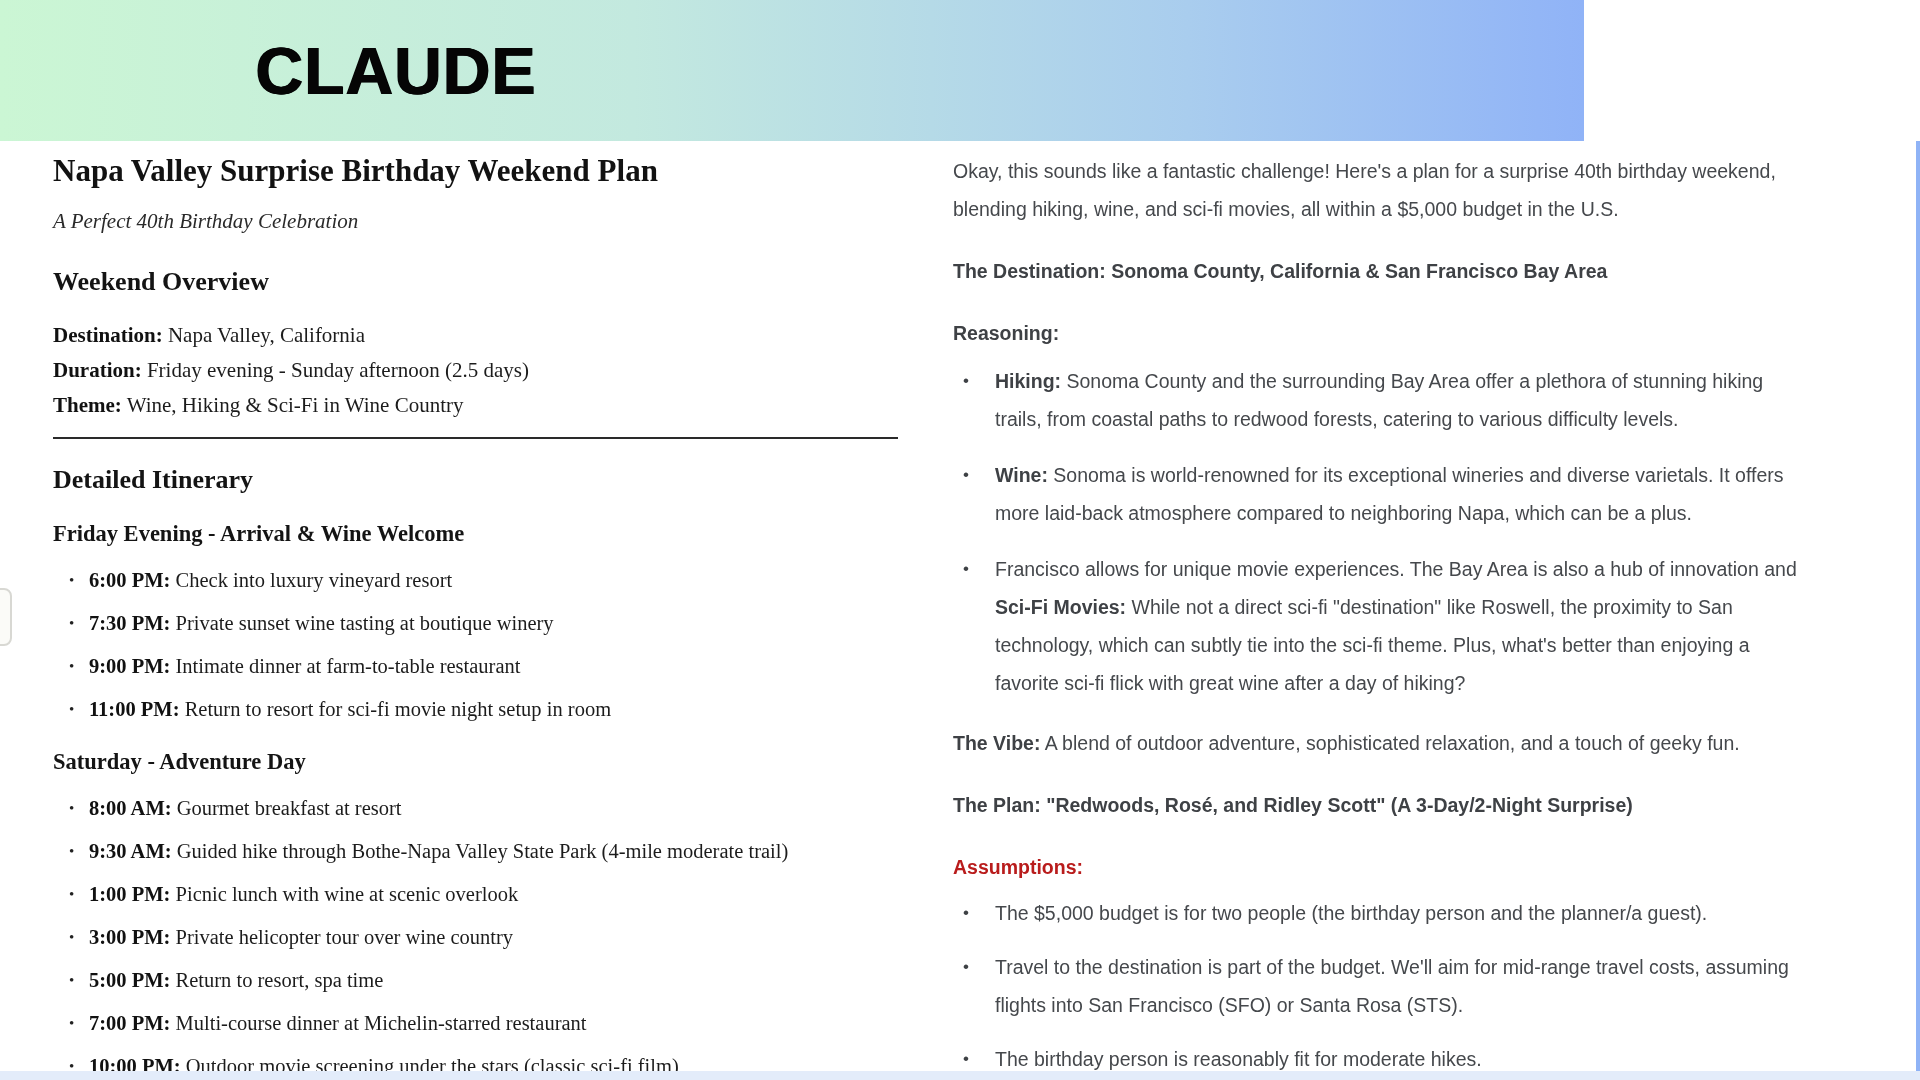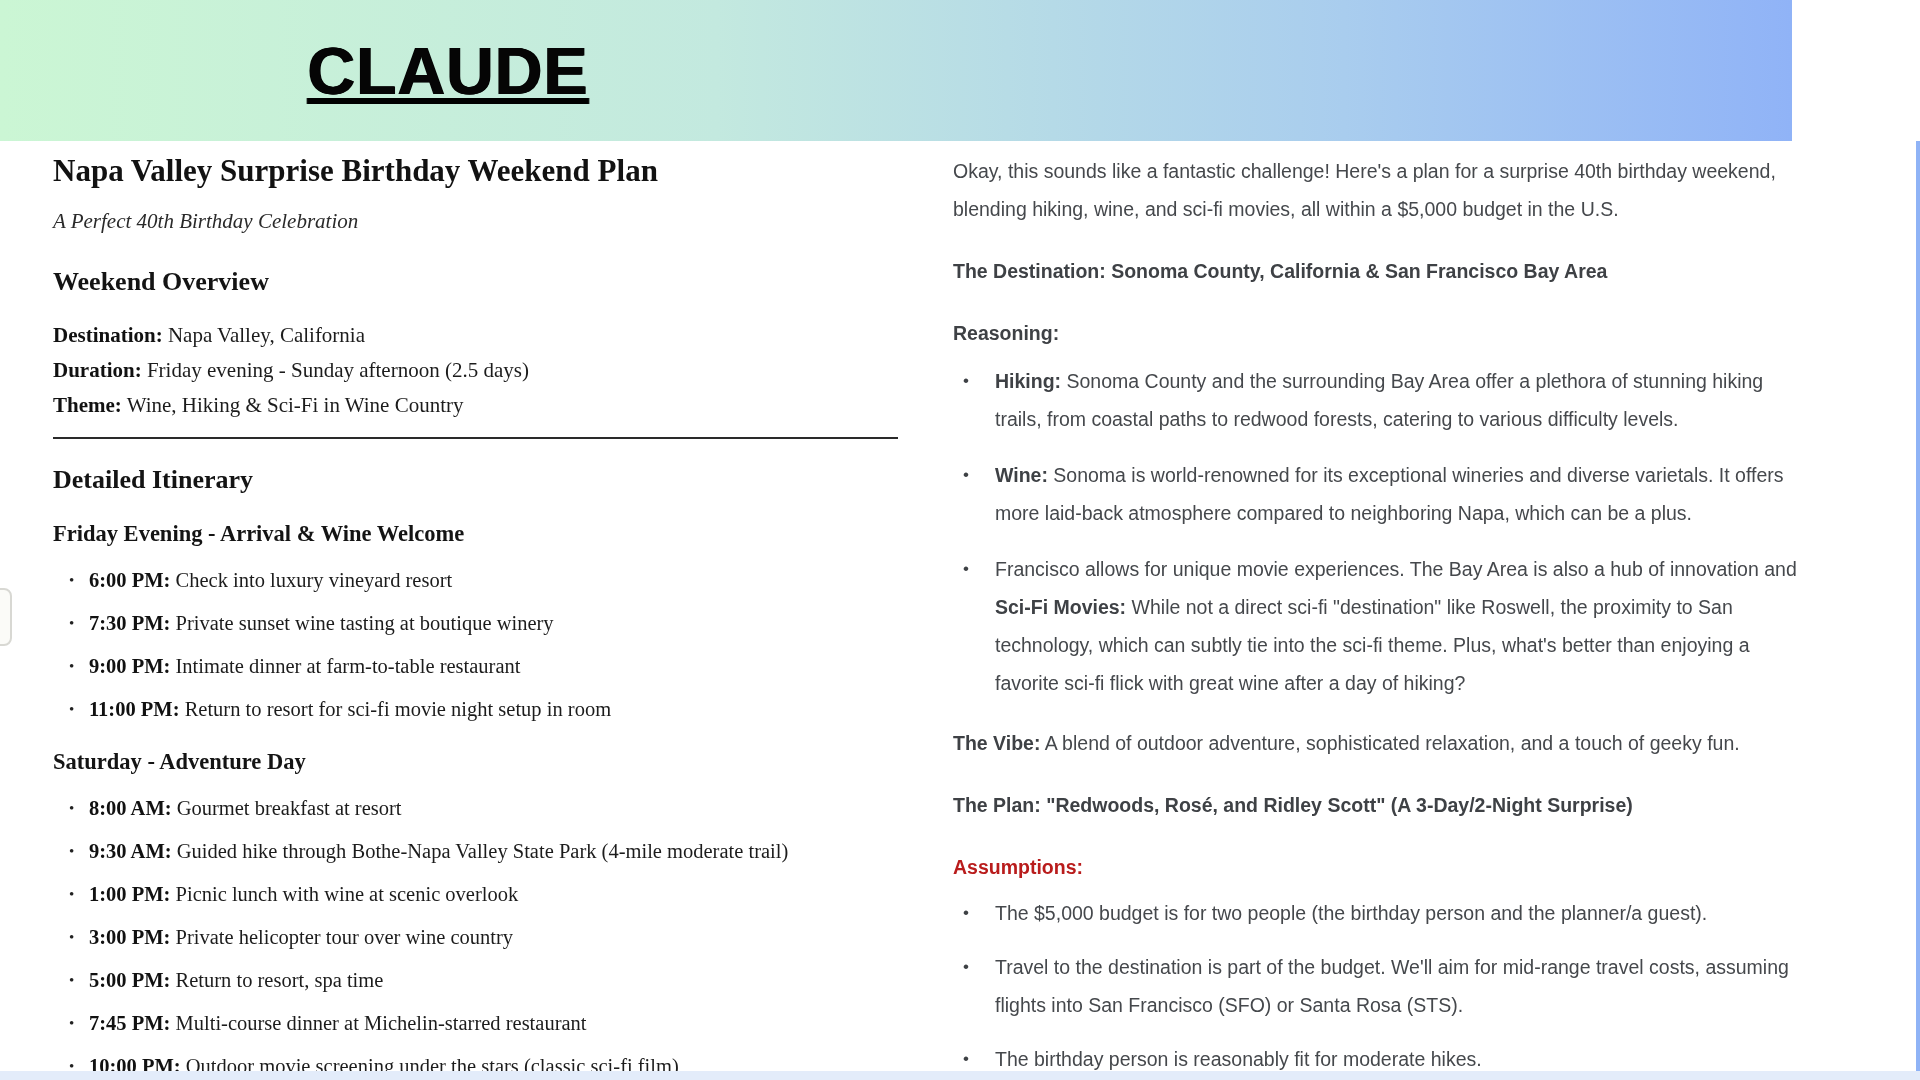--- a/index.html
+++ b/index.html
@@ -2,24 +2,23 @@
 <html><head>
 <meta charset="utf-8">
 <style>
   html,body{margin:0;padding:0;overflow:hidden;}
   body{
     width:1920px;height:1080px;position:relative;background:#ffffff;
     font-family:"Liberation Sans", sans-serif;
   }
   
   .header{
-    position:absolute;left:0;top:0;width:1792px;height:141px;
+    position:absolute;left:0;top:0;width:1584px;height:141px;
     background:linear-gradient(90deg,#cbf6d4 0%,#c3e9df 40%,#a9cdee 75%,#90b3f7 100%);
     display:flex;
-    text-decoration:underline;
   }
   .header-half{width:50%;display:flex;align-items:center;justify-content:center;}
   .header-half.right{padding-right:100px;box-sizing:border-box;}
   .model-label{
     font-size:66px;font-weight:700;letter-spacing:1px;color:#050505;
     font-family:"Liberation Sans", sans-serif;
     text-shadow:0.7px 0 0 #050505,-0.7px 0 0 #050505;
   }
   
   .left-panel{
@@ -94,21 +93,21 @@
         <li><b>9:00 PM:</b> Intimate dinner at farm-to-table restaurant</li>
         <li><b>11:00 PM:</b> Return to resort for sci-fi movie night setup in room</li>
       </ul>
       <h3 class="c-h3">Saturday - Adventure Day</h3>
       <ul class="claude-list">
         <li><b>8:00 AM:</b> Gourmet breakfast at resort</li>
         <li><b>9:30 AM:</b> Guided hike through Bothe-Napa Valley State Park (4-mile moderate trail)</li>
         <li><b>1:00 PM:</b> Picnic lunch with wine at scenic overlook</li>
         <li><b>3:00 PM:</b> Private helicopter tour over wine country</li>
         <li><b>5:00 PM:</b> Return to resort, spa time</li>
-        <li><b>7:45 PM:</b> Multi-course dinner at Michelin-starred restaurant</li>
+        <li><b>7:00 PM:</b> Multi-course dinner at Michelin-starred restaurant</li>
         <li><b>10:00 PM:</b> Outdoor movie screening under the stars (classic sci-fi film)</li>
       </ul>
     </div>
 </div>
 
 <div class="right-panel">
   <div>
       <div class="g-line">Okay, this sounds like a fantastic challenge! Here's a plan for a surprise 40th birthday weekend,</div>
       <div class="g-line">blending hiking, wine, and sci-fi movies, all within a $5,000 budget in the U.S.</div>
     </div>

